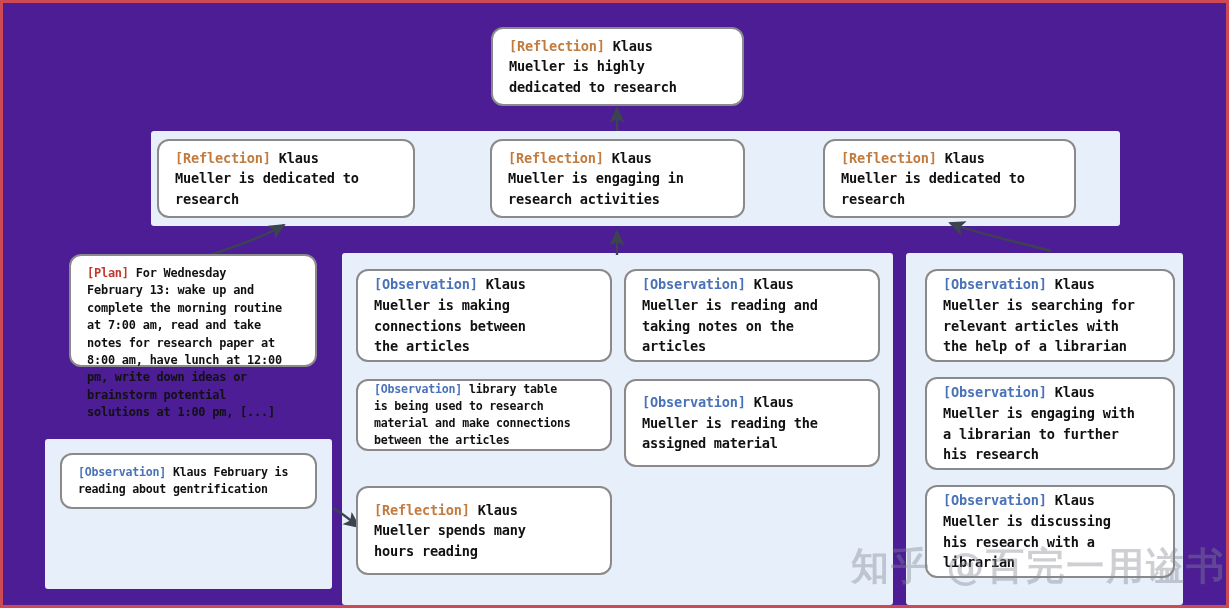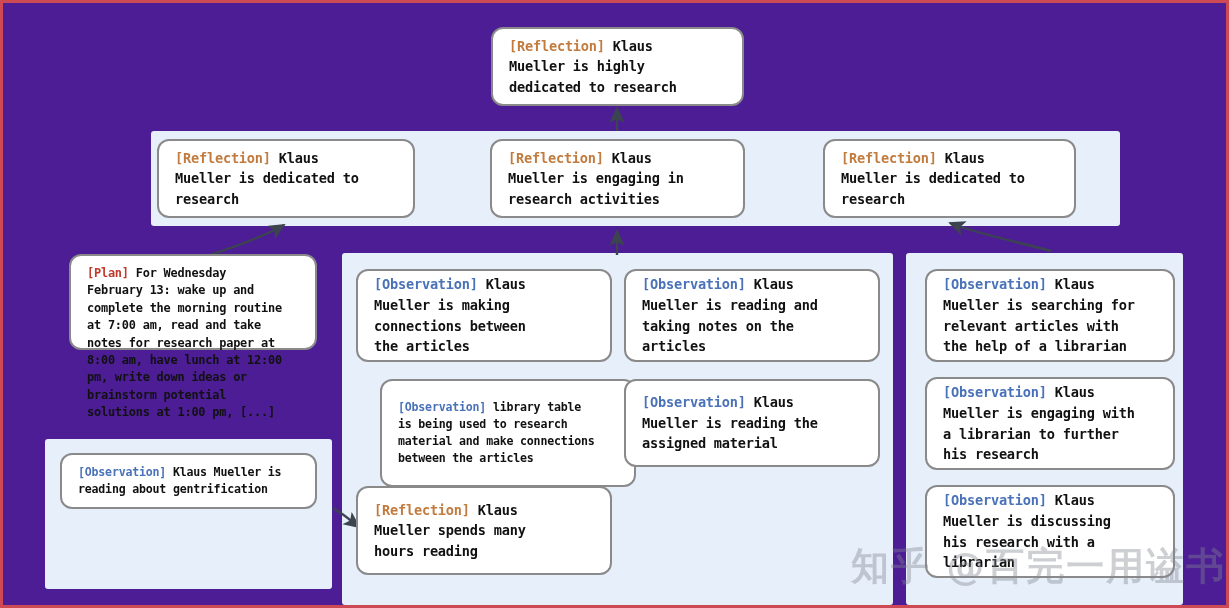--- a/index.html
+++ b/index.html
@@ -123,40 +123,40 @@
 Mueller is engaging in
 research activities</span></div>
   </div>
 
   <div class="node" style="left:820px; top:136px; width:253px; height:79px;">
     <div class="txt"><span class="tag tag-reflection">[Reflection]</span><span> Klaus
 Mueller is dedicated to
 research</span></div>
   </div>
 
-  <div class="node plan" style="left:66px; top:251px; width:248px; height:96px; align-items:flex-start; padding-top:9px;">
+  <div class="node plan" style="left:66px; top:251px; width:248px; height:113px; align-items:flex-start; padding-top:9px;">
     <div class="txt"><span class="tag tag-plan">[Plan]</span><span> For Wednesday
 February 13: wake up and
 complete the morning routine
 at 7:00 am, read and take
 notes for research paper at
 8:00 am, have lunch at 12:00
 pm, write down ideas or
 brainstorm potential
 solutions at 1:00 pm, [...]</span></div>
   </div>
 
   <div class="node" style="left:353px; top:266px; width:256px; height:93px;">
     <div class="txt"><span class="tag tag-observation">[Observation]</span><span> Klaus
 Mueller is making
 connections between
 the articles</span></div>
   </div>
 
-  <div class="node small" style="left:353px; top:376px; width:256px; height:108px;margin-left:24px;">
+  <div class="node small" style="left:353px; top:376px; width:256px; height:72px;">
     <div class="txt"><span class="tag tag-observation">[Observation]</span><span> library table
 is being used to research
 material and make connections
 between the articles</span></div>
   </div>
 
   <div class="node" style="left:353px; top:483px; width:256px; height:89px;">
     <div class="txt"><span class="tag tag-reflection">[Reflection]</span><span> Klaus
 Mueller spends many
 hours reading</span></div>
@@ -191,20 +191,20 @@
   </div>
 
   <div class="node" style="left:922px; top:482px; width:250px; height:93px;">
     <div class="txt"><span class="tag tag-observation">[Observation]</span><span> Klaus
 Mueller is discussing
 his research with a
 librarian</span></div>
   </div>
 
   <div class="node small" style="left:57px; top:450px; width:257px; height:56px;">
-    <div class="txt"><span class="tag tag-observation">[Observation]</span><span> Klaus Mueller is
+    <div class="txt"><span class="tag tag-observation">[Observation]</span><span> Klaus February is
 reading about gentrification</span></div>
   </div>
 
 
   <div class="watermark" style="left:848px; top:538px;">知乎 @百完一用谥书生</div>
 
 </div>
 
 </body></html>

